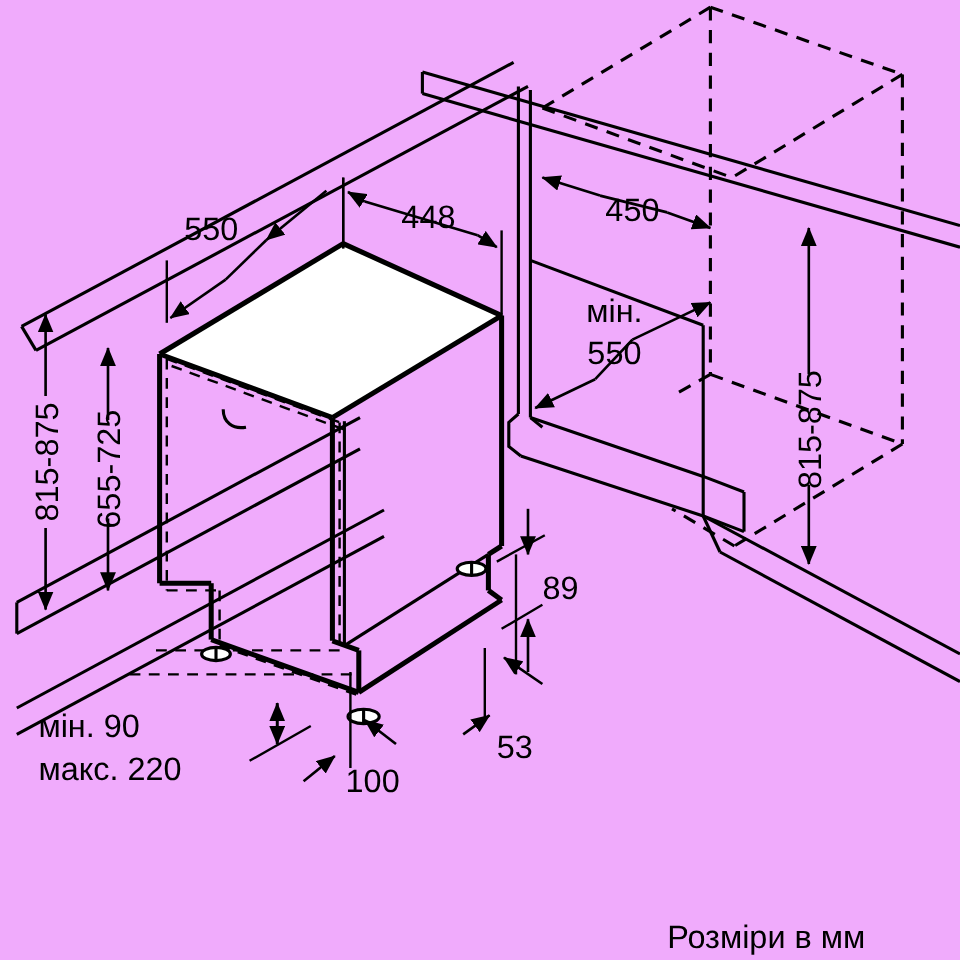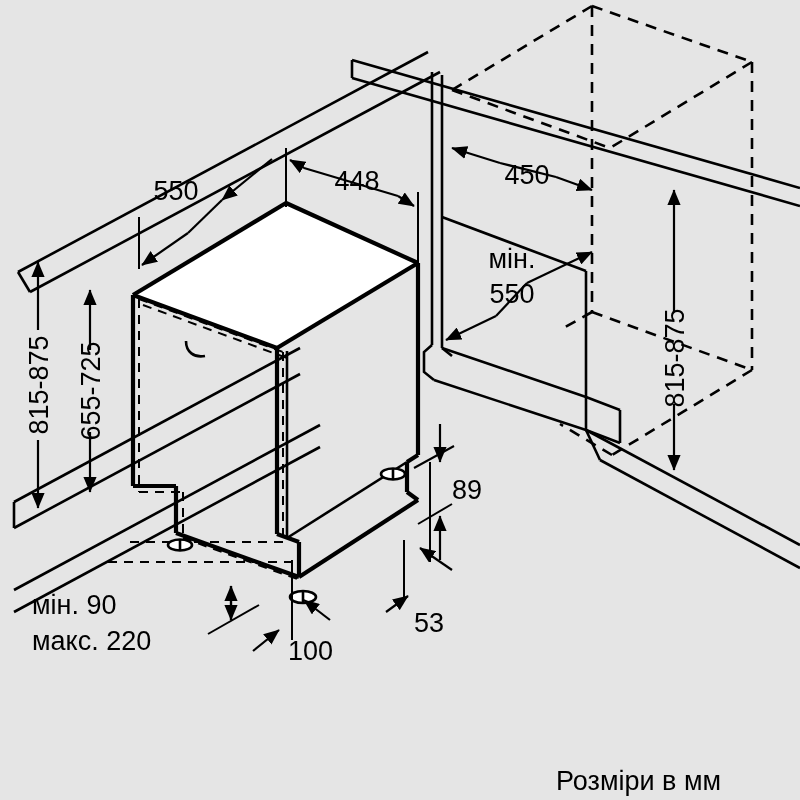--- a/index.html
+++ b/index.html
@@ -7,21 +7,21 @@
     padding: 0;
     background: #ffffff;
   }
   body {
     font-family: "Liberation Sans", sans-serif;
   }
   #stage {
     position: relative;
     width: 800px;
     height: 800px;
-    background: #e5e5e5;
+    background: #f0abfc;
     overflow: hidden;
   }
   svg#drawing {
     position: absolute;
     left: 0;
     top: 0;
     width: 800px;
     height: 800px;
     display: block;
   }

